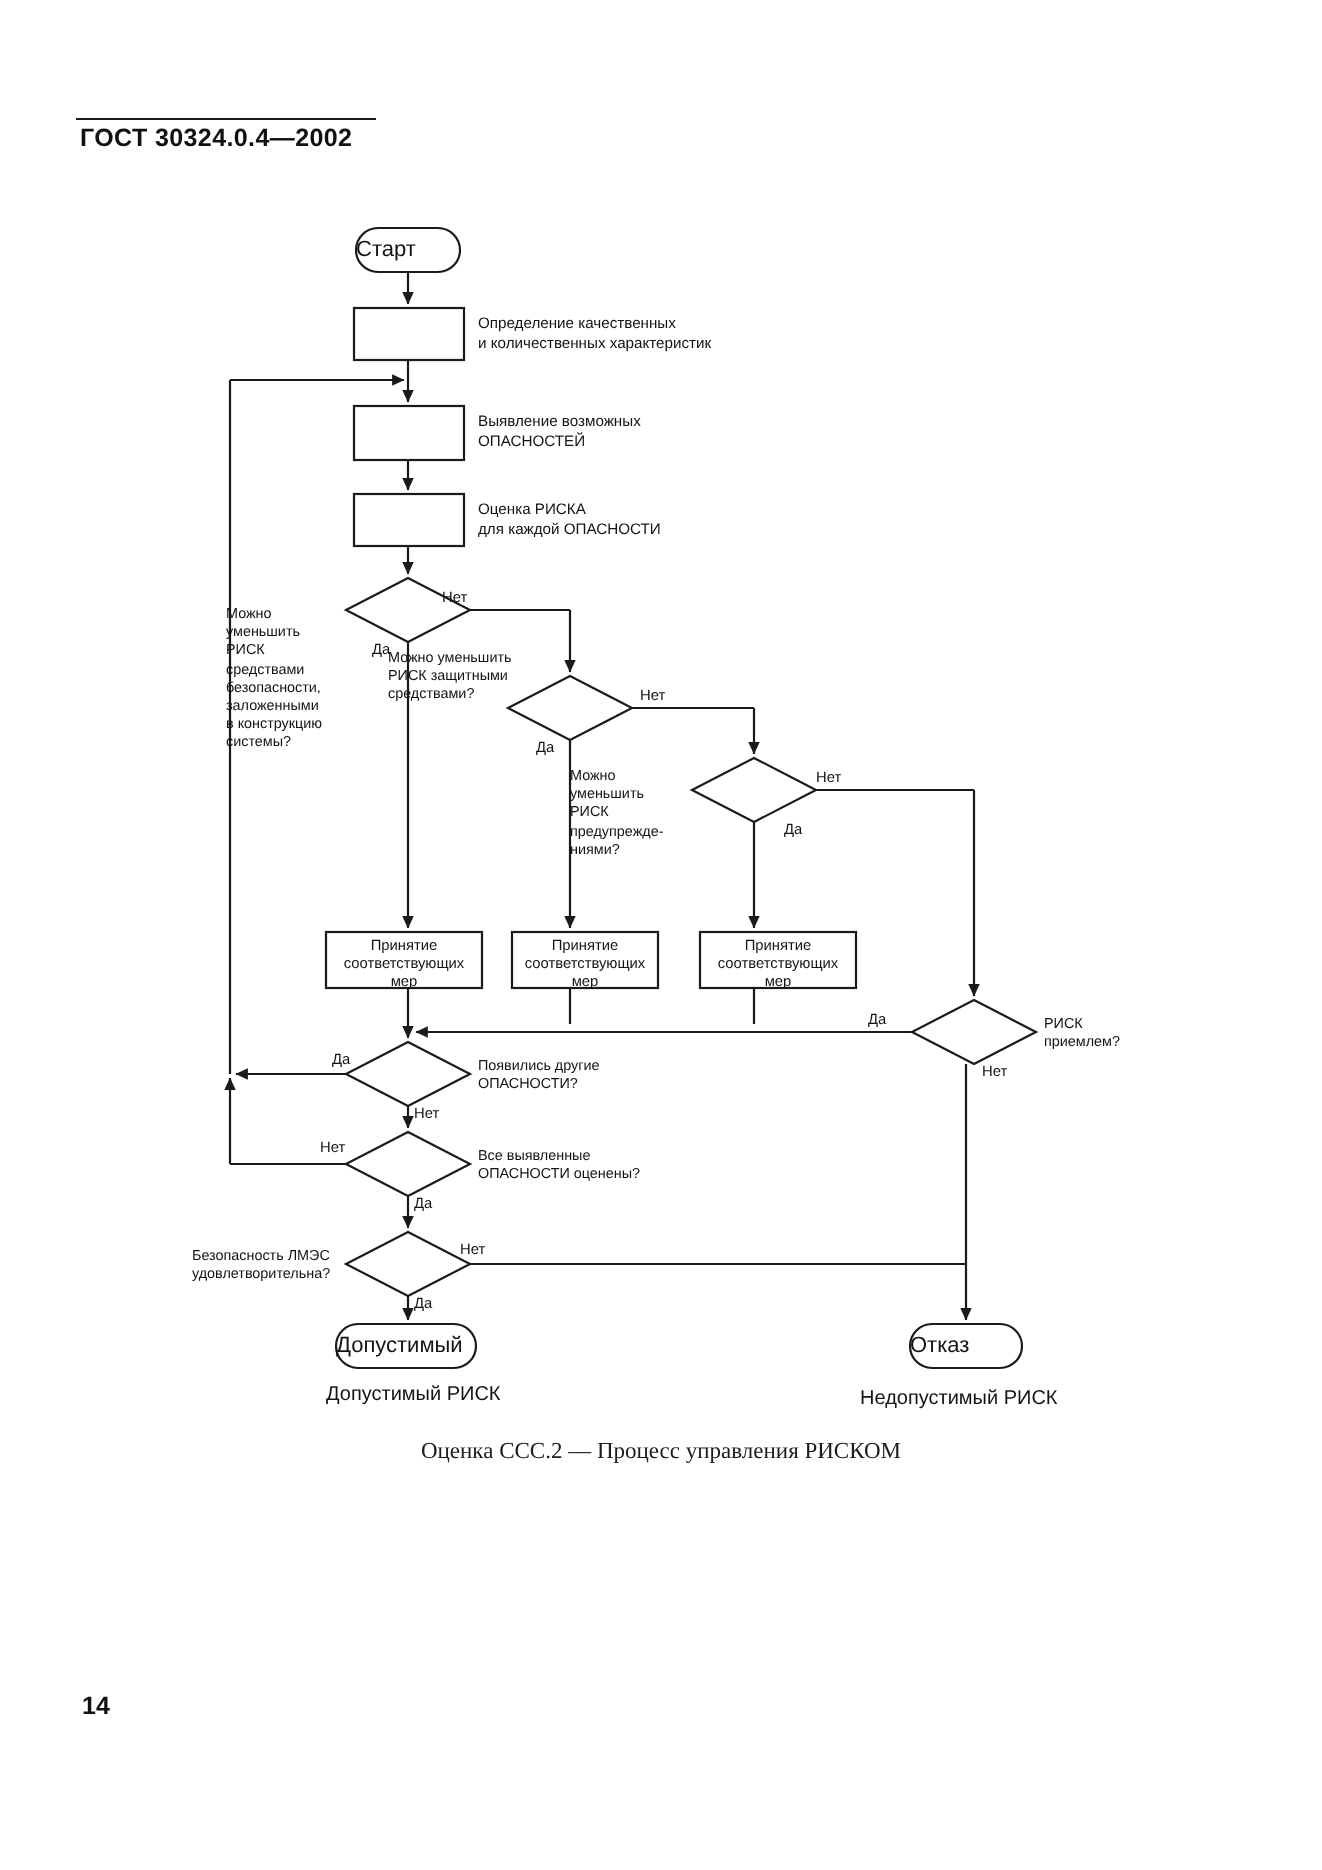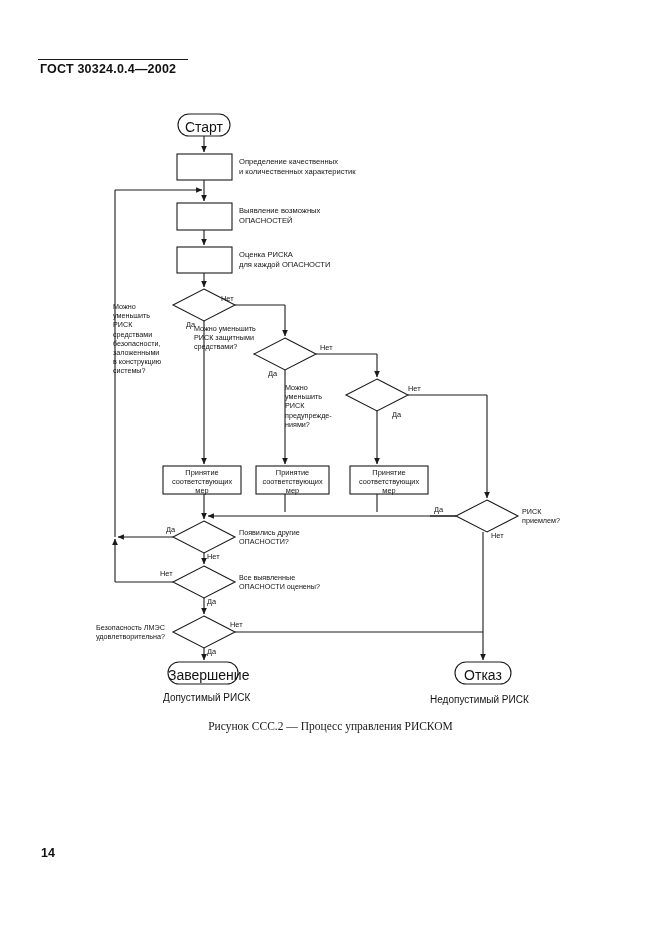--- a/index.html
+++ b/index.html
@@ -80,23 +80,23 @@
   .boxtext {
     position: absolute;
     font-size: 7.4px;
     line-height: 9px;
     text-align: center;
     color: #141414;
     white-space: pre-line;
   }
   .term {
     position: absolute;
-    font-size: 14px;
-    color: #141414;
-    text-align: center;
+    font-size: 11px;
+    color: #141414;
+    text-align: left;
     white-space: nowrap;
   }
   .undercap {
     position: absolute;
     font-size: 10px;
     color: #141414;
     white-space: nowrap;
   }
   .yn {
     position: absolute;
@@ -244,20 +244,20 @@
   <div class="yn" style="left:392px; top:410px;">Да</div>
   <div class="yn" style="left:434px; top:505px;">Да</div>
   <div class="yn" style="left:491px; top:531px;">Нет</div>
   <div class="yn" style="left:166px; top:525px;">Да</div>
   <div class="yn" style="left:207px; top:552px;">Нет</div>
   <div class="yn" style="left:160px; top:569px;">Нет</div>
   <div class="yn" style="left:207px; top:597px;">Да</div>
   <div class="yn" style="left:230px; top:620px;">Нет</div>
   <div class="yn" style="left:207px; top:647px;">Да</div>
 
-  <div class="term" style="left:168px; top:667px; width:70px;">Завершение</div>
+  <div class="term" style="left:168px; top:667px; width:70px;">Допустимый</div>
   <div class="undercap" style="left:163px; top:692px;">Допустимый РИСК</div>
   <div class="term" style="left:455px; top:667px; width:56px;">Отказ</div>
   <div class="undercap" style="left:430px; top:694px;">Недопустимый РИСК</div>
 
-  <div class="caption">Рисунок ССС.2 — Процесс управления РИСКОМ</div>
+  <div class="caption">Оценка ССС.2 — Процесс управления РИСКОМ</div>
 
 </div>
 
 </body></html>

